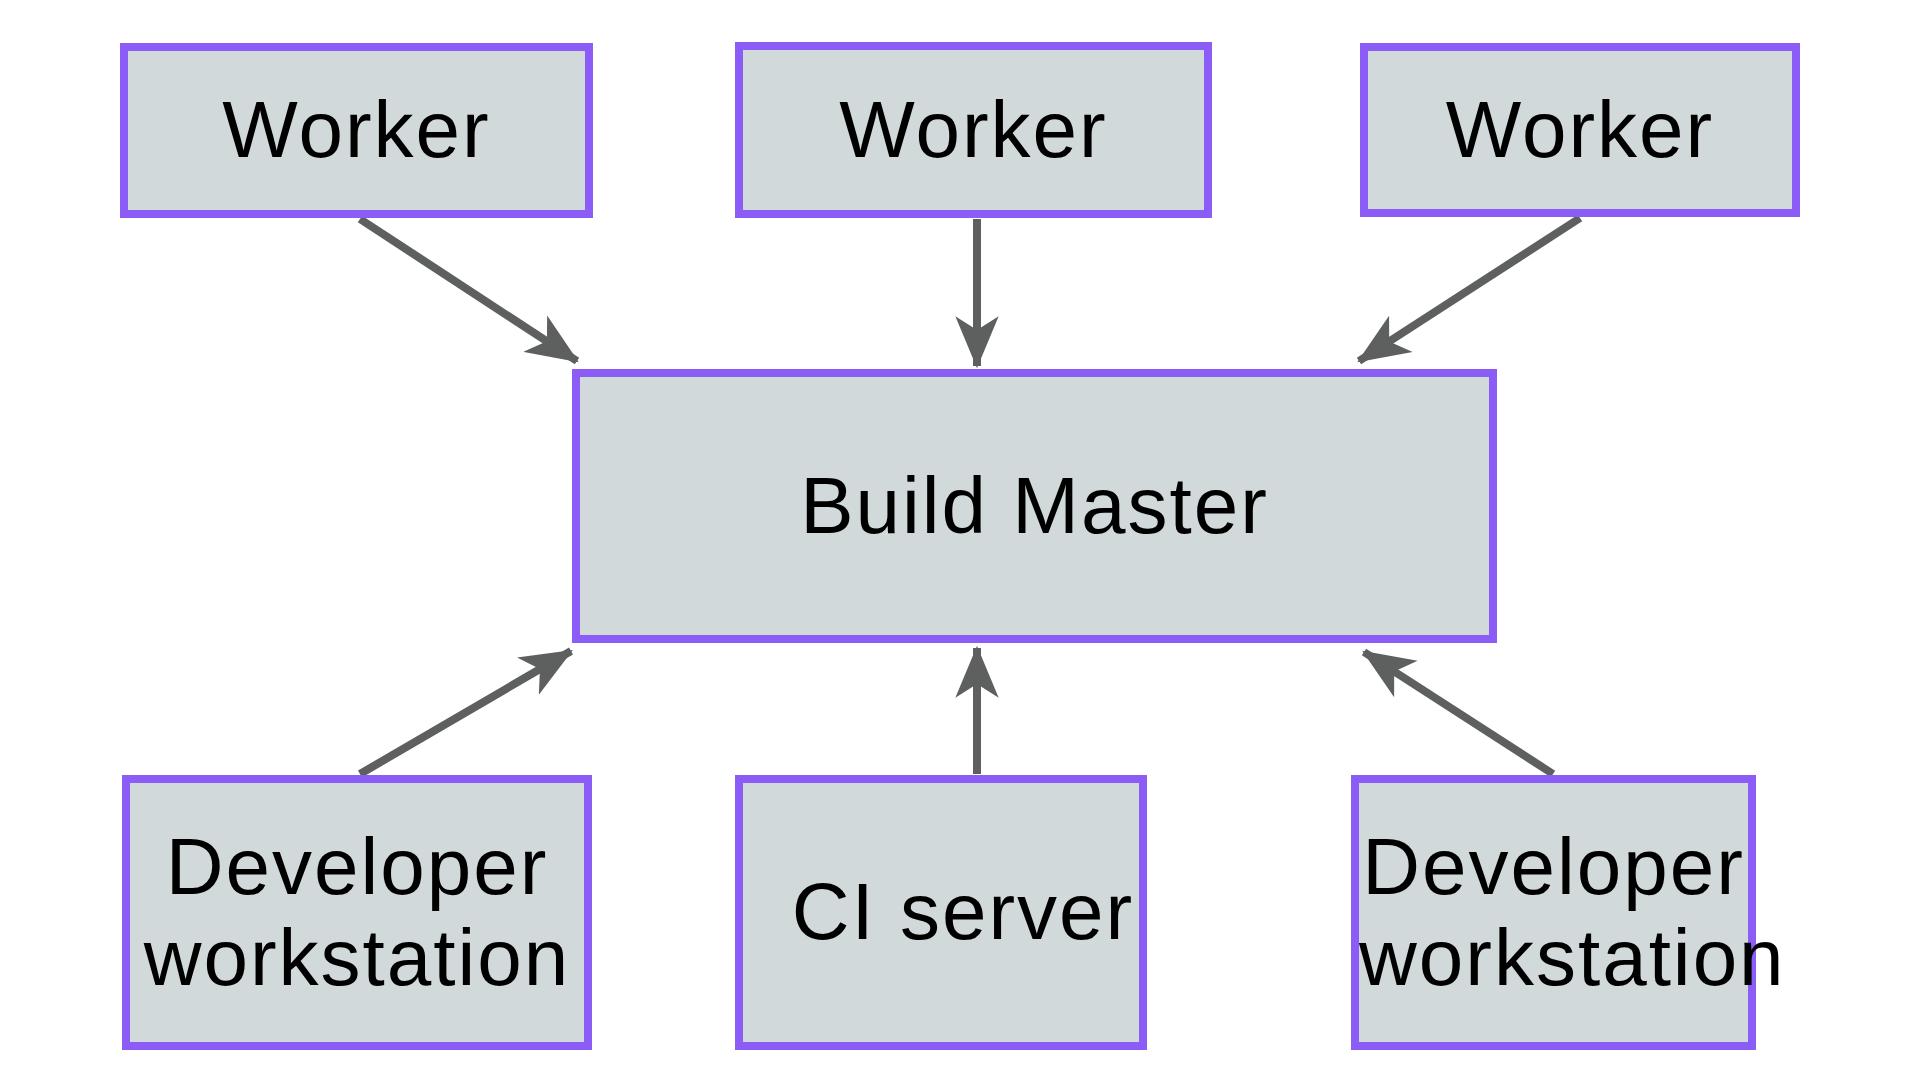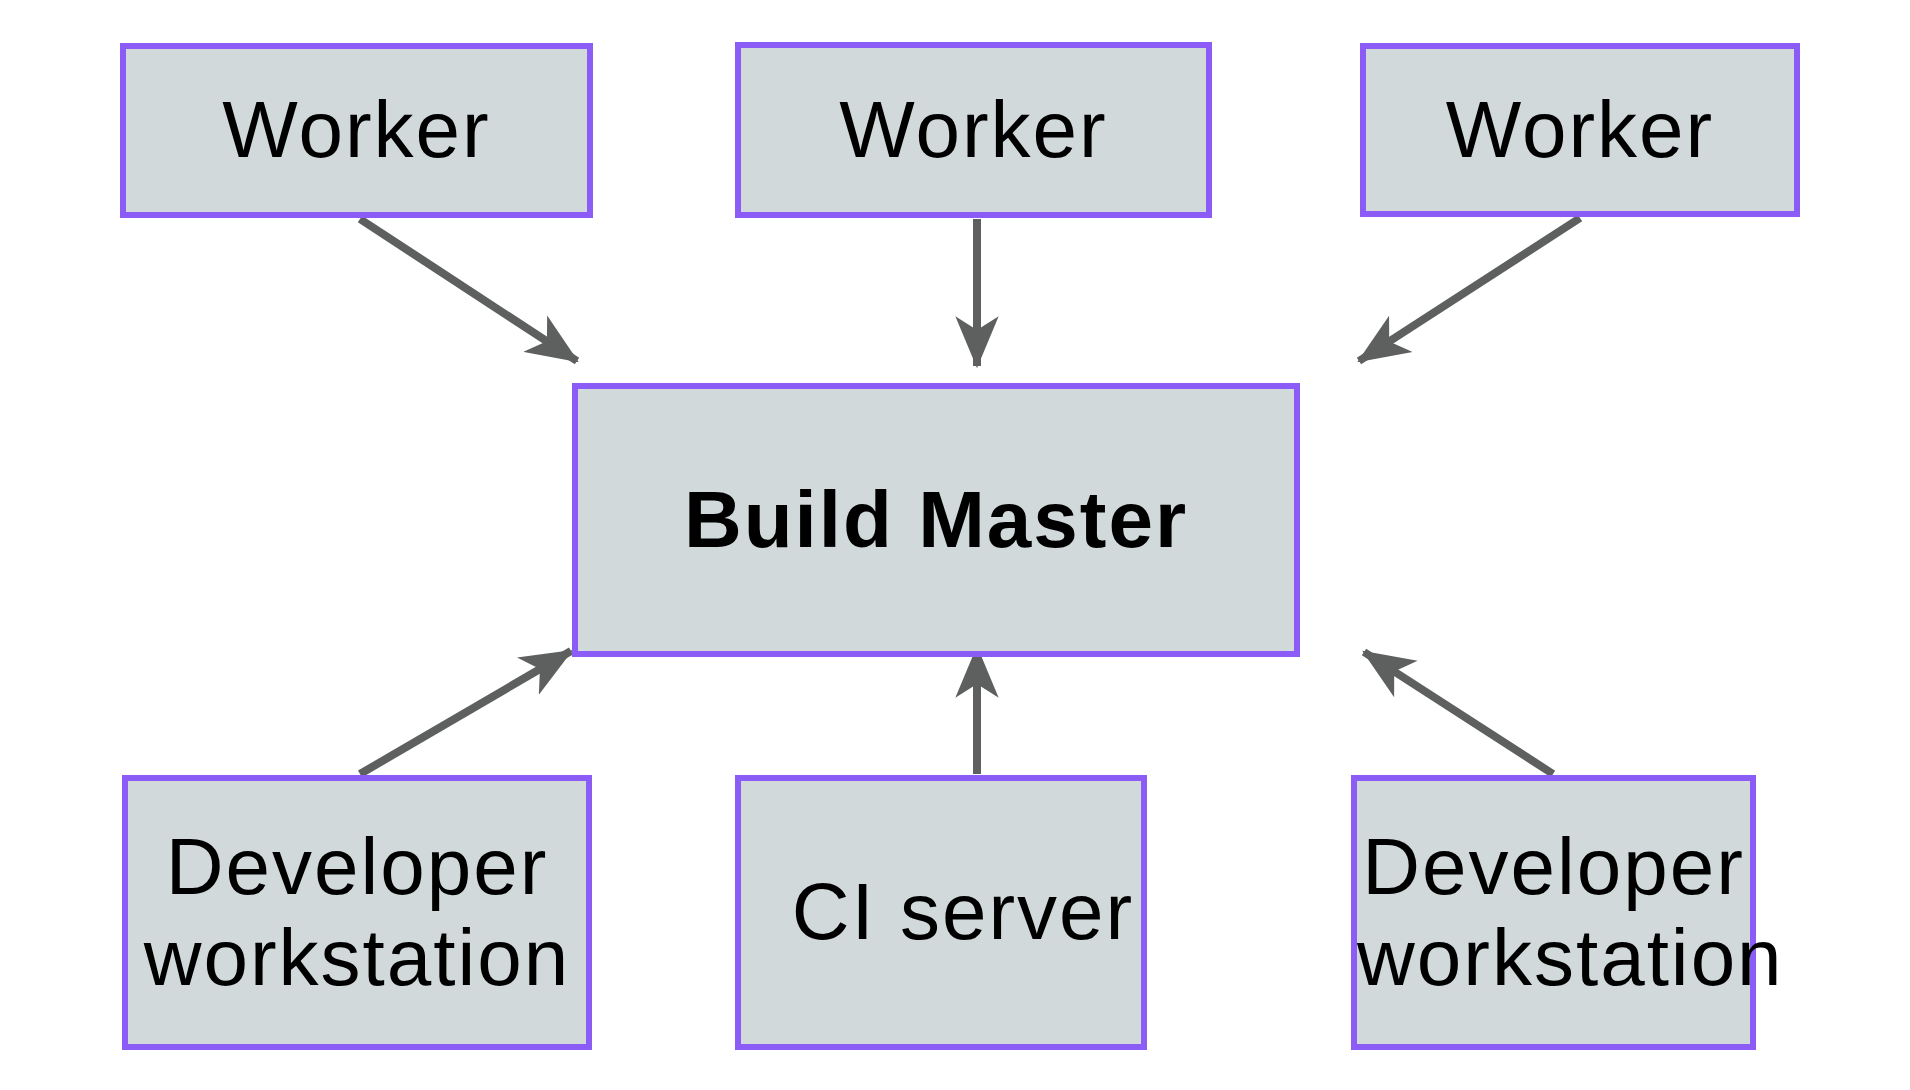--- a/index.html
+++ b/index.html
@@ -17,36 +17,36 @@
   }
   #arrow-layer {
     position: absolute;
     left: 0; top: 0;
     width: 1910px;
     height: 1090px;
   }
   .node {
     position: absolute;
     background: #d1d9da;
-    border: 6px solid #8b5cf6;
+    border: 8px solid #8b5cf6;
     box-sizing: border-box;
     display: flex;
     align-items: center;
     justify-content: center;
     text-align: center;
     color: #000000;
     font-size: 80px;
     line-height: 1.13;
     letter-spacing: 2px;
   }
   
   #node-worker-1      { left: 120px;  top: 43px;  width: 473px; height: 175px; }
   #node-worker-2      { left: 735px;  top: 42px;  width: 477px; height: 176px; }
   #node-worker-3      { left: 1360px; top: 43px;  width: 440px; height: 174px; }
-  #node-build-master  { left: 572px;  top: 383px; width: 728px; height: 274px; font-weight: bold; }
+  #node-build-master  { left: 572px;  top: 369px; width: 925px; height: 274px; }
   #node-dev-1         { left: 122px;  top: 775px; width: 470px; height: 275px; }
   #node-ci-server     { left: 735px;  top: 775px; width: 412px; height: 275px; }
   #node-dev-2         { left: 1351px; top: 775px; width: 405px; height: 275px; }
   
   #node-ci-server .node-label { padding-left: 44px; }
   .node-label { display: block; max-width: 100%; }
 </style>
 </head>
 <body>
 

